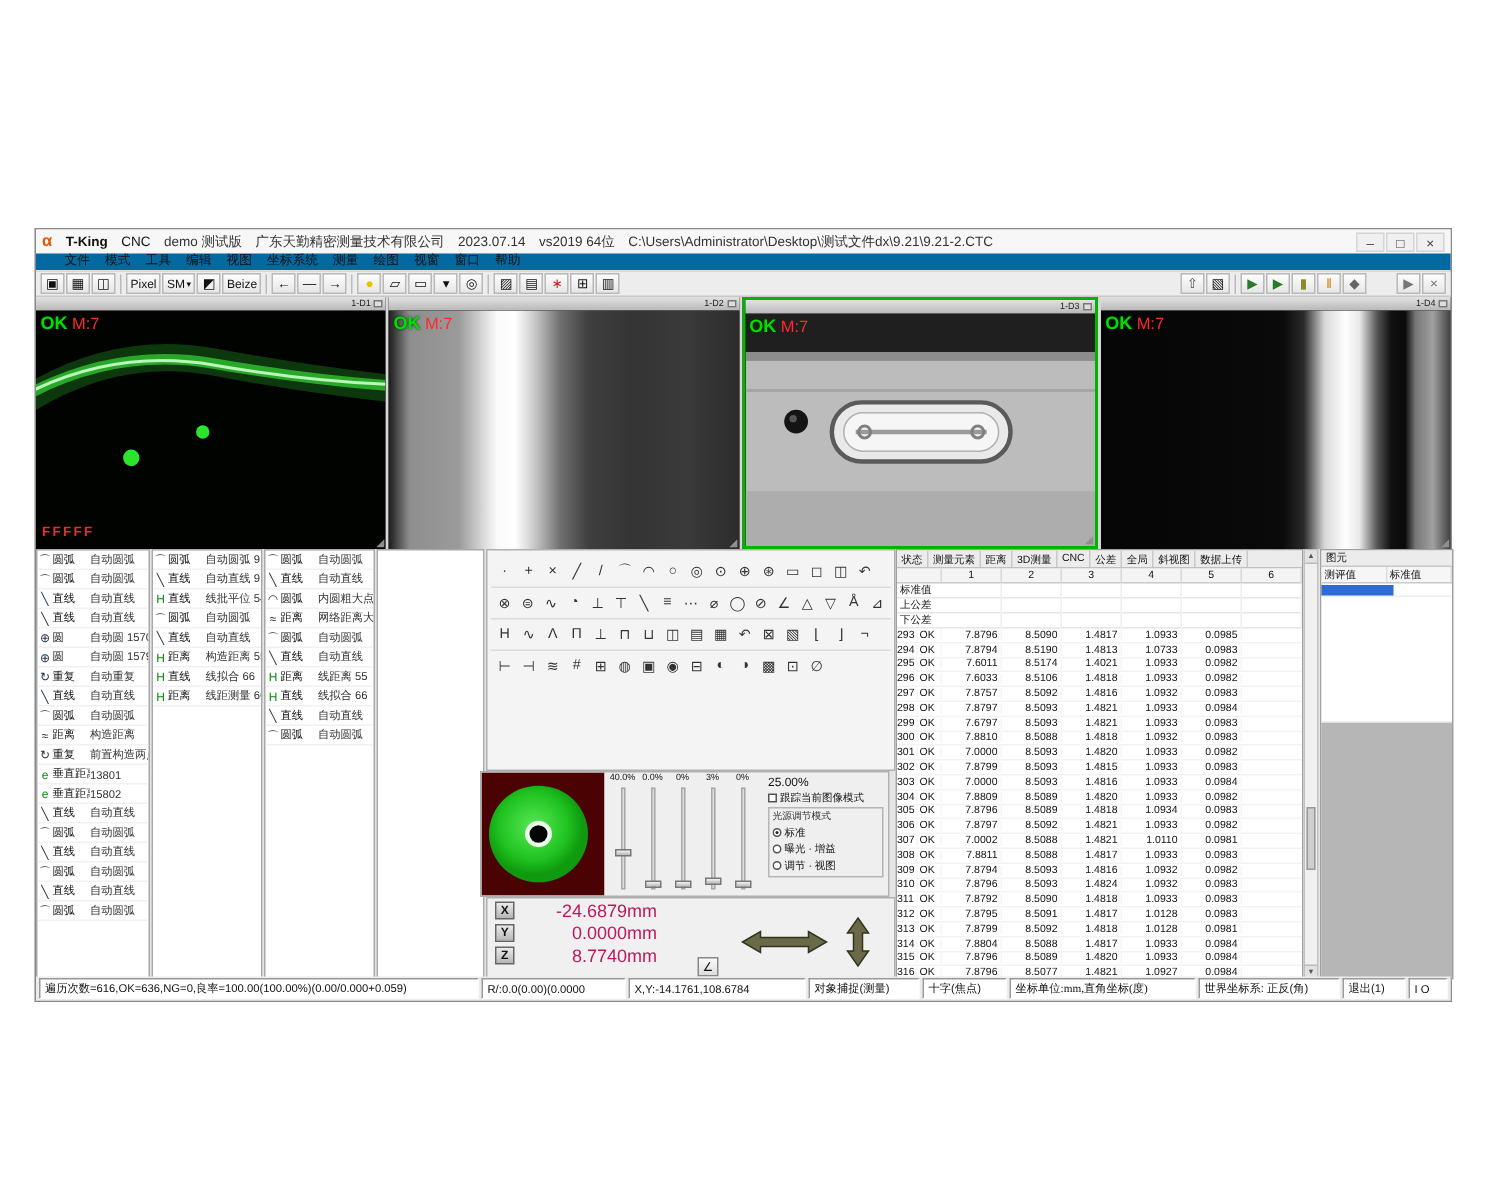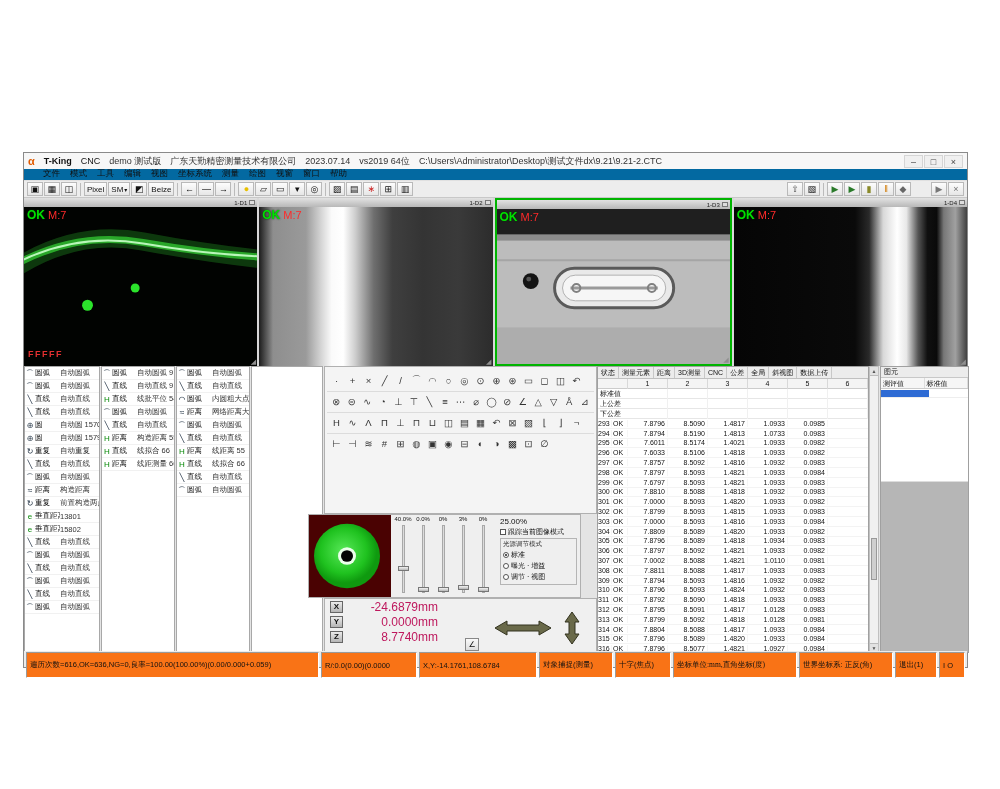--- a/index.html
+++ b/index.html
@@ -43,21 +43,21 @@
 .list-row{height:13px;display:flex;align-items:center;border-bottom:1px solid #f1f1f1;font-size:7.5px;white-space:nowrap}
 .li-icon{width:10px;text-align:center;font-size:8px;color:#234;flex:none}
 .li-a{width:25px;overflow:hidden;flex:none}
 .li-b{flex:1;overflow:hidden;color:#333}
 
 .toolbox{position:absolute;left:300px;top:0;width:273px;height:148px;background:#f4f4f4;border:1px solid #b0b0b0;padding:4px 2px 0 2px}
 .tool-row{display:flex;gap:1px;padding:2px 2px 3px 2px;border-bottom:1px solid #dcdcdc}
 .tool-row:last-child{border-bottom:none}
 .tool-btn{width:15px;height:15px;display:flex;align-items:center;justify-content:center;font-size:9.5px;color:#333}
 
-.light{position:absolute;left:284px;top:148px;width:273px;height:84px;background:#efefef;border:1px solid #b0b0b0;display:flex}
+.light{position:absolute;left:296px;top:148px;width:273px;height:84px;background:#efefef;border:1px solid #b0b0b0;display:flex}
 .light-box{width:82px;height:100%;flex:none}
 .light-sliders{width:106px;display:flex;padding:1px 2px;flex:none}
 .slider{width:20px;display:flex;flex-direction:column;align-items:center}
 .slider-label{font-size:6px;height:8px;white-space:nowrap}
 .slider-track{position:relative;width:3px;flex:1;background:#dcdcdc;border:1px solid #a8a8a8;margin-top:1px;margin-bottom:3px}
 .slider-handle{position:absolute;left:-5px;width:11px;height:5px;background:linear-gradient(#f2f2f2,#b8b8b8);border:1px solid #777}
 .light-opts{flex:1;font-size:7px;padding:2px 3px;overflow:hidden}
 .exposure{font-size:8px;margin-bottom:1px}
 .opt-row{display:flex;align-items:center;gap:2px;margin-bottom:1px;white-space:nowrap;overflow:hidden}
 .cb{width:6px;height:6px;border:1px solid #555;background:#fff;flex:none}
@@ -95,21 +95,21 @@
 .rpanel{position:absolute;left:856px;top:0;width:89px;bottom:0;background:#fff;border:1px solid #a0a0a0;display:flex;flex-direction:column}
 .rp-title{height:11px;background:#ececec;border-bottom:1px solid #c8c8c8;font-size:7px;padding-left:3px;display:flex;align-items:center}
 .rp-head{height:11px;display:flex;border-bottom:1px solid #ccc;font-size:7px;background:#f6f6f6}
 .rp-head span{flex:1;border-right:1px solid #ddd;padding-left:2px;line-height:11px;white-space:nowrap;overflow:hidden}
 .rp-bar-row{height:9px;border-bottom:1px solid #eee;display:flex;align-items:center}
 .rp-bar{height:7px;width:55%;background:#2e6bd4}
 .rp-empty{height:84px;border-bottom:1px solid #ddd;background:#fff}
 .rp-gray{flex:1;background:#b6b6b6}
 
 .statusbar{position:absolute;left:0;right:0;bottom:0;height:16px;display:flex;gap:2px;background:#ececec;padding:1px 2px;font-size:7.5px}
-.sseg{border:1px solid;border-color:#9a9a9a #fff #fff #9a9a9a;background:#f97316;display:flex;align-items:center;padding:12px 3px;white-space:nowrap;overflow:hidden;flex:none}
+.sseg{border:1px solid;border-color:#9a9a9a #fff #fff #9a9a9a;background:#ffffff;display:flex;align-items:center;padding:0 3px;white-space:nowrap;overflow:hidden;flex:none}
 </style>
 </head>
 <body>
 
 <div class="window">
 
   <div class="titlebar">
     <span class="logo">α</span>
     <span class="t-app">T-King</span>
     <span>CNC</span>

